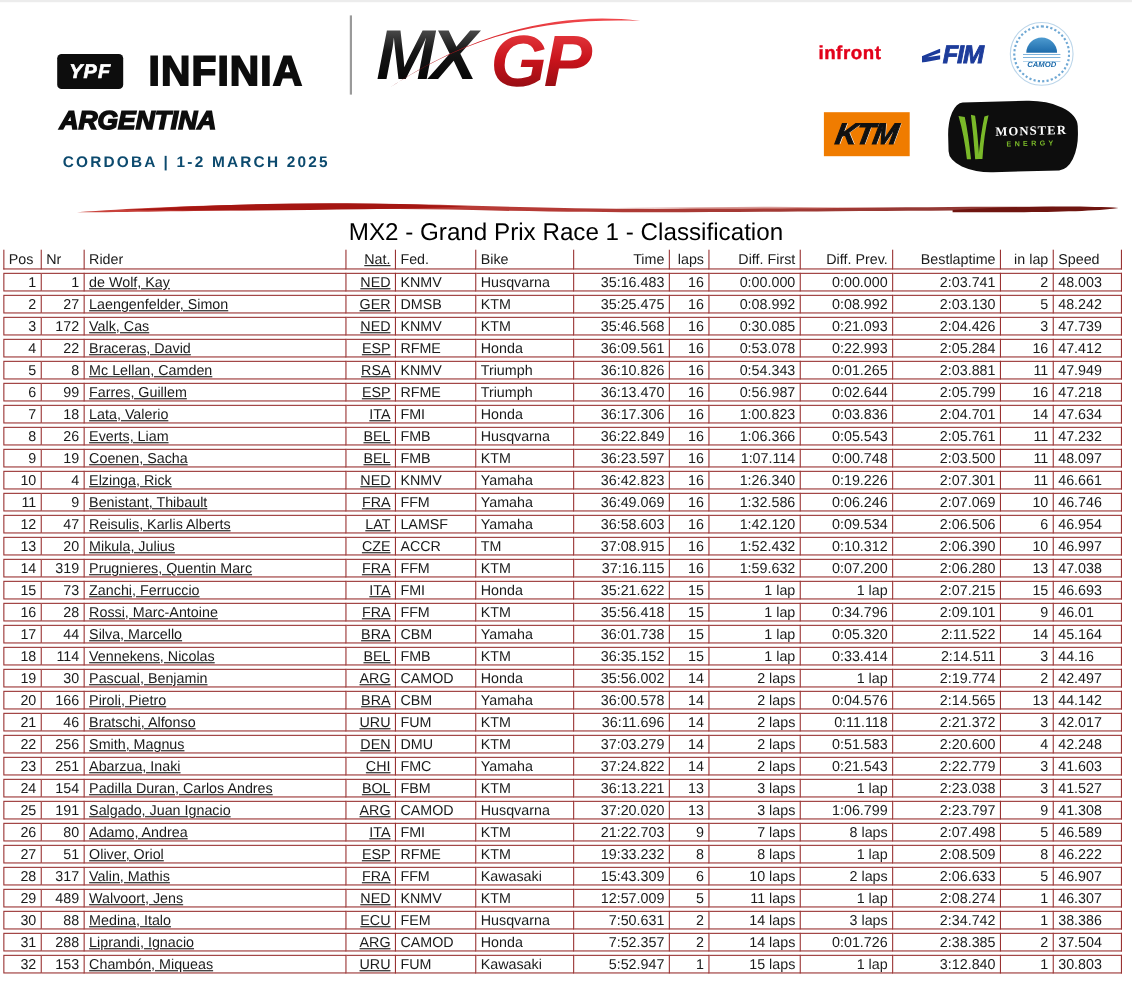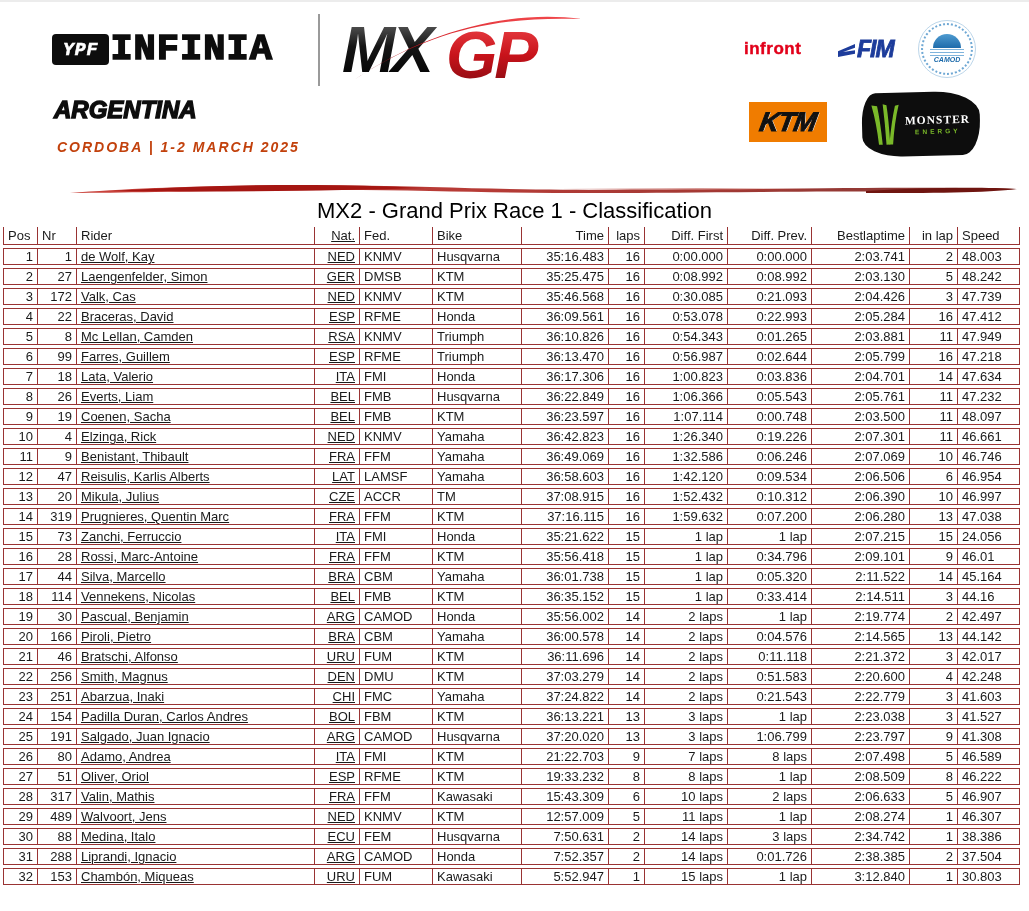--- a/index.html
+++ b/index.html
@@ -1,21 +1,21 @@
 <!DOCTYPE html>
 <html><head>
 <meta charset="utf-8">
 <style>
   * { margin:0; padding:0; box-sizing:border-box; }
   body { background:#fff; font-family:"Liberation Sans", sans-serif; }
   .page { position:relative; width:1029px; height:911px; background:#fff; overflow:hidden; }
   .top-edge { position:absolute; top:0; left:0; width:100%; height:2px; background:#ececec; }
 
   
-  .ypf { position:absolute; left:52px; top:28px; display:flex; align-items:center; gap:1px;font-family:Liberation Mono, monospace; }
+  .ypf { position:absolute; left:52px; top:44px; display:flex; align-items:center; gap:23px; }
   .ypf-box { background:#0d0d0d; color:#fff; font-weight:bold; font-style:italic;
              font-size:18px; padding:6px 11px 5px; border-radius:4px; letter-spacing:1px;
              -webkit-text-stroke:.6px #fff; }
   .infinia { color:#0d0d0d; font-weight:bold; font-size:37px; letter-spacing:1px;
              -webkit-text-stroke:1.6px #0d0d0d; transform:scaleY(1.02); }
   .brand-divider { position:absolute; left:318px; top:14px; width:2px; height:72px; background:#9a9a9a; }
   .mxgp { position:absolute; left:342px; top:8px; }
 
   .infront { position:absolute; left:744px; top:39px; color:#e2001a; font-weight:bold;
              font-size:17px; letter-spacing:.5px; -webkit-text-stroke:.4px #e2001a; }
@@ -44,21 +44,21 @@
              display:flex; align-items:center; padding:6px 6px 6px 8px; }
   .monster-texts { display:flex; flex-direction:column; align-items:center; margin-left:3px; }
   .monster-word { color:#fff; font-weight:bold; font-size:11.5px; letter-spacing:1px;
                   font-family:"Liberation Serif", serif; }
   .monster-sub { color:#7ab929; font-weight:bold; font-size:6.5px; letter-spacing:3px; margin-top:2px; }
 
   .event-title { position:absolute; left:54px; top:96px; font-size:24px; font-weight:bold;
                  font-style:italic; color:#0d0d0d; letter-spacing:0;
                  -webkit-text-stroke:1.4px #0d0d0d; transform:scaleY(.98); }
   .event-subtitle { position:absolute; left:57px; top:139px; font-size:14px; font-weight:bold;
-                    color:#c2410c; letter-spacing:2px;font-style:italic; }
+                    color:#0c4a6e; letter-spacing:2px; }
 
   .brush { position:absolute; left:0; top:180px; }
 
   .page-title { position:absolute; top:198px; left:0; width:1029px; text-align:center;
                 font-size:22px; font-weight:normal; color:#000; }
 
   
   table.classification { position:absolute; top:224px; left:3px; width:850px;
                          table-layout:fixed; border-collapse:separate; border-spacing:0 3px;
                          font-size:13px; color:#1a1a1a; }
@@ -398,21 +398,21 @@
           <td class="c2 rider">Zanchi, Ferruccio</td>
           <td class="c3">ITA</td>
           <td class="c4">FMI</td>
           <td class="c5">Honda</td>
           <td class="c6">35:21.622</td>
           <td class="c7">15</td>
           <td class="c8">1 lap</td>
           <td class="c9">1 lap</td>
           <td class="c10">2:07.215</td>
           <td class="c11">15</td>
-          <td class="c12">24.056</td>
+          <td class="c12">46.693</td>
         </tr>
         <tr>
           <td class="c0">16</td>
           <td class="c1">28</td>
           <td class="c2 rider">Rossi, Marc-Antoine</td>
           <td class="c3">FRA</td>
           <td class="c4">FFM</td>
           <td class="c5">KTM</td>
           <td class="c6">35:56.418</td>
           <td class="c7">15</td>

